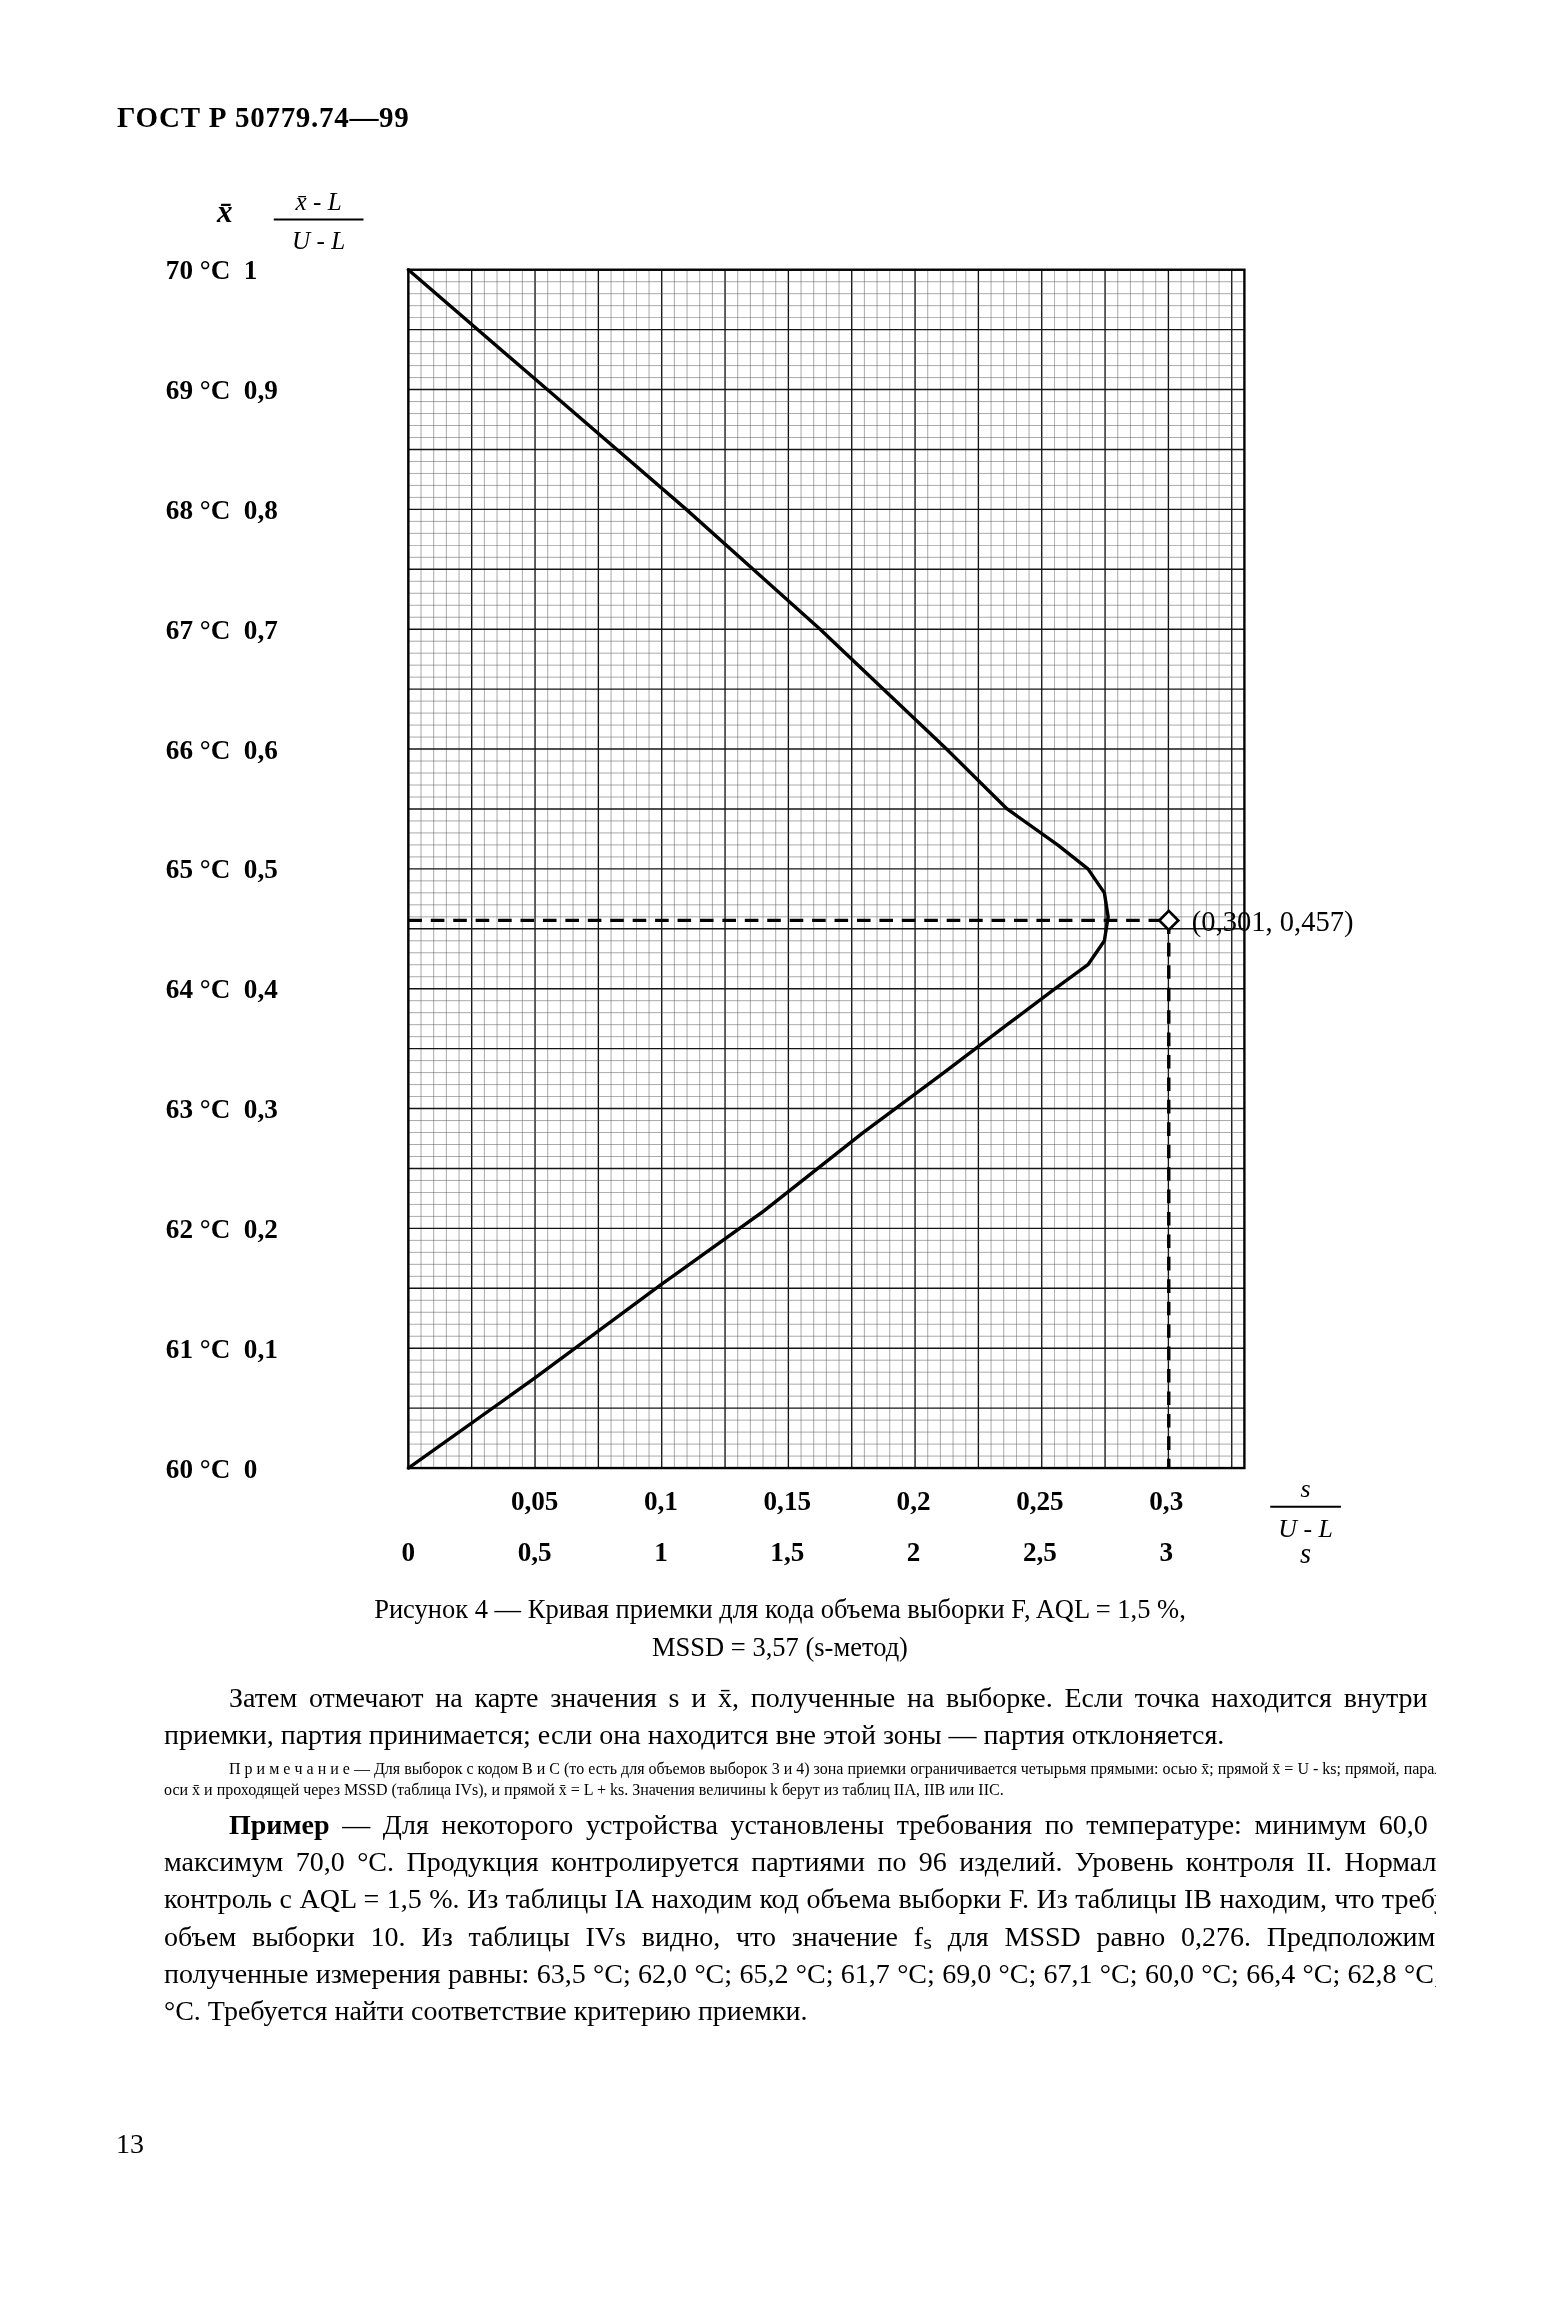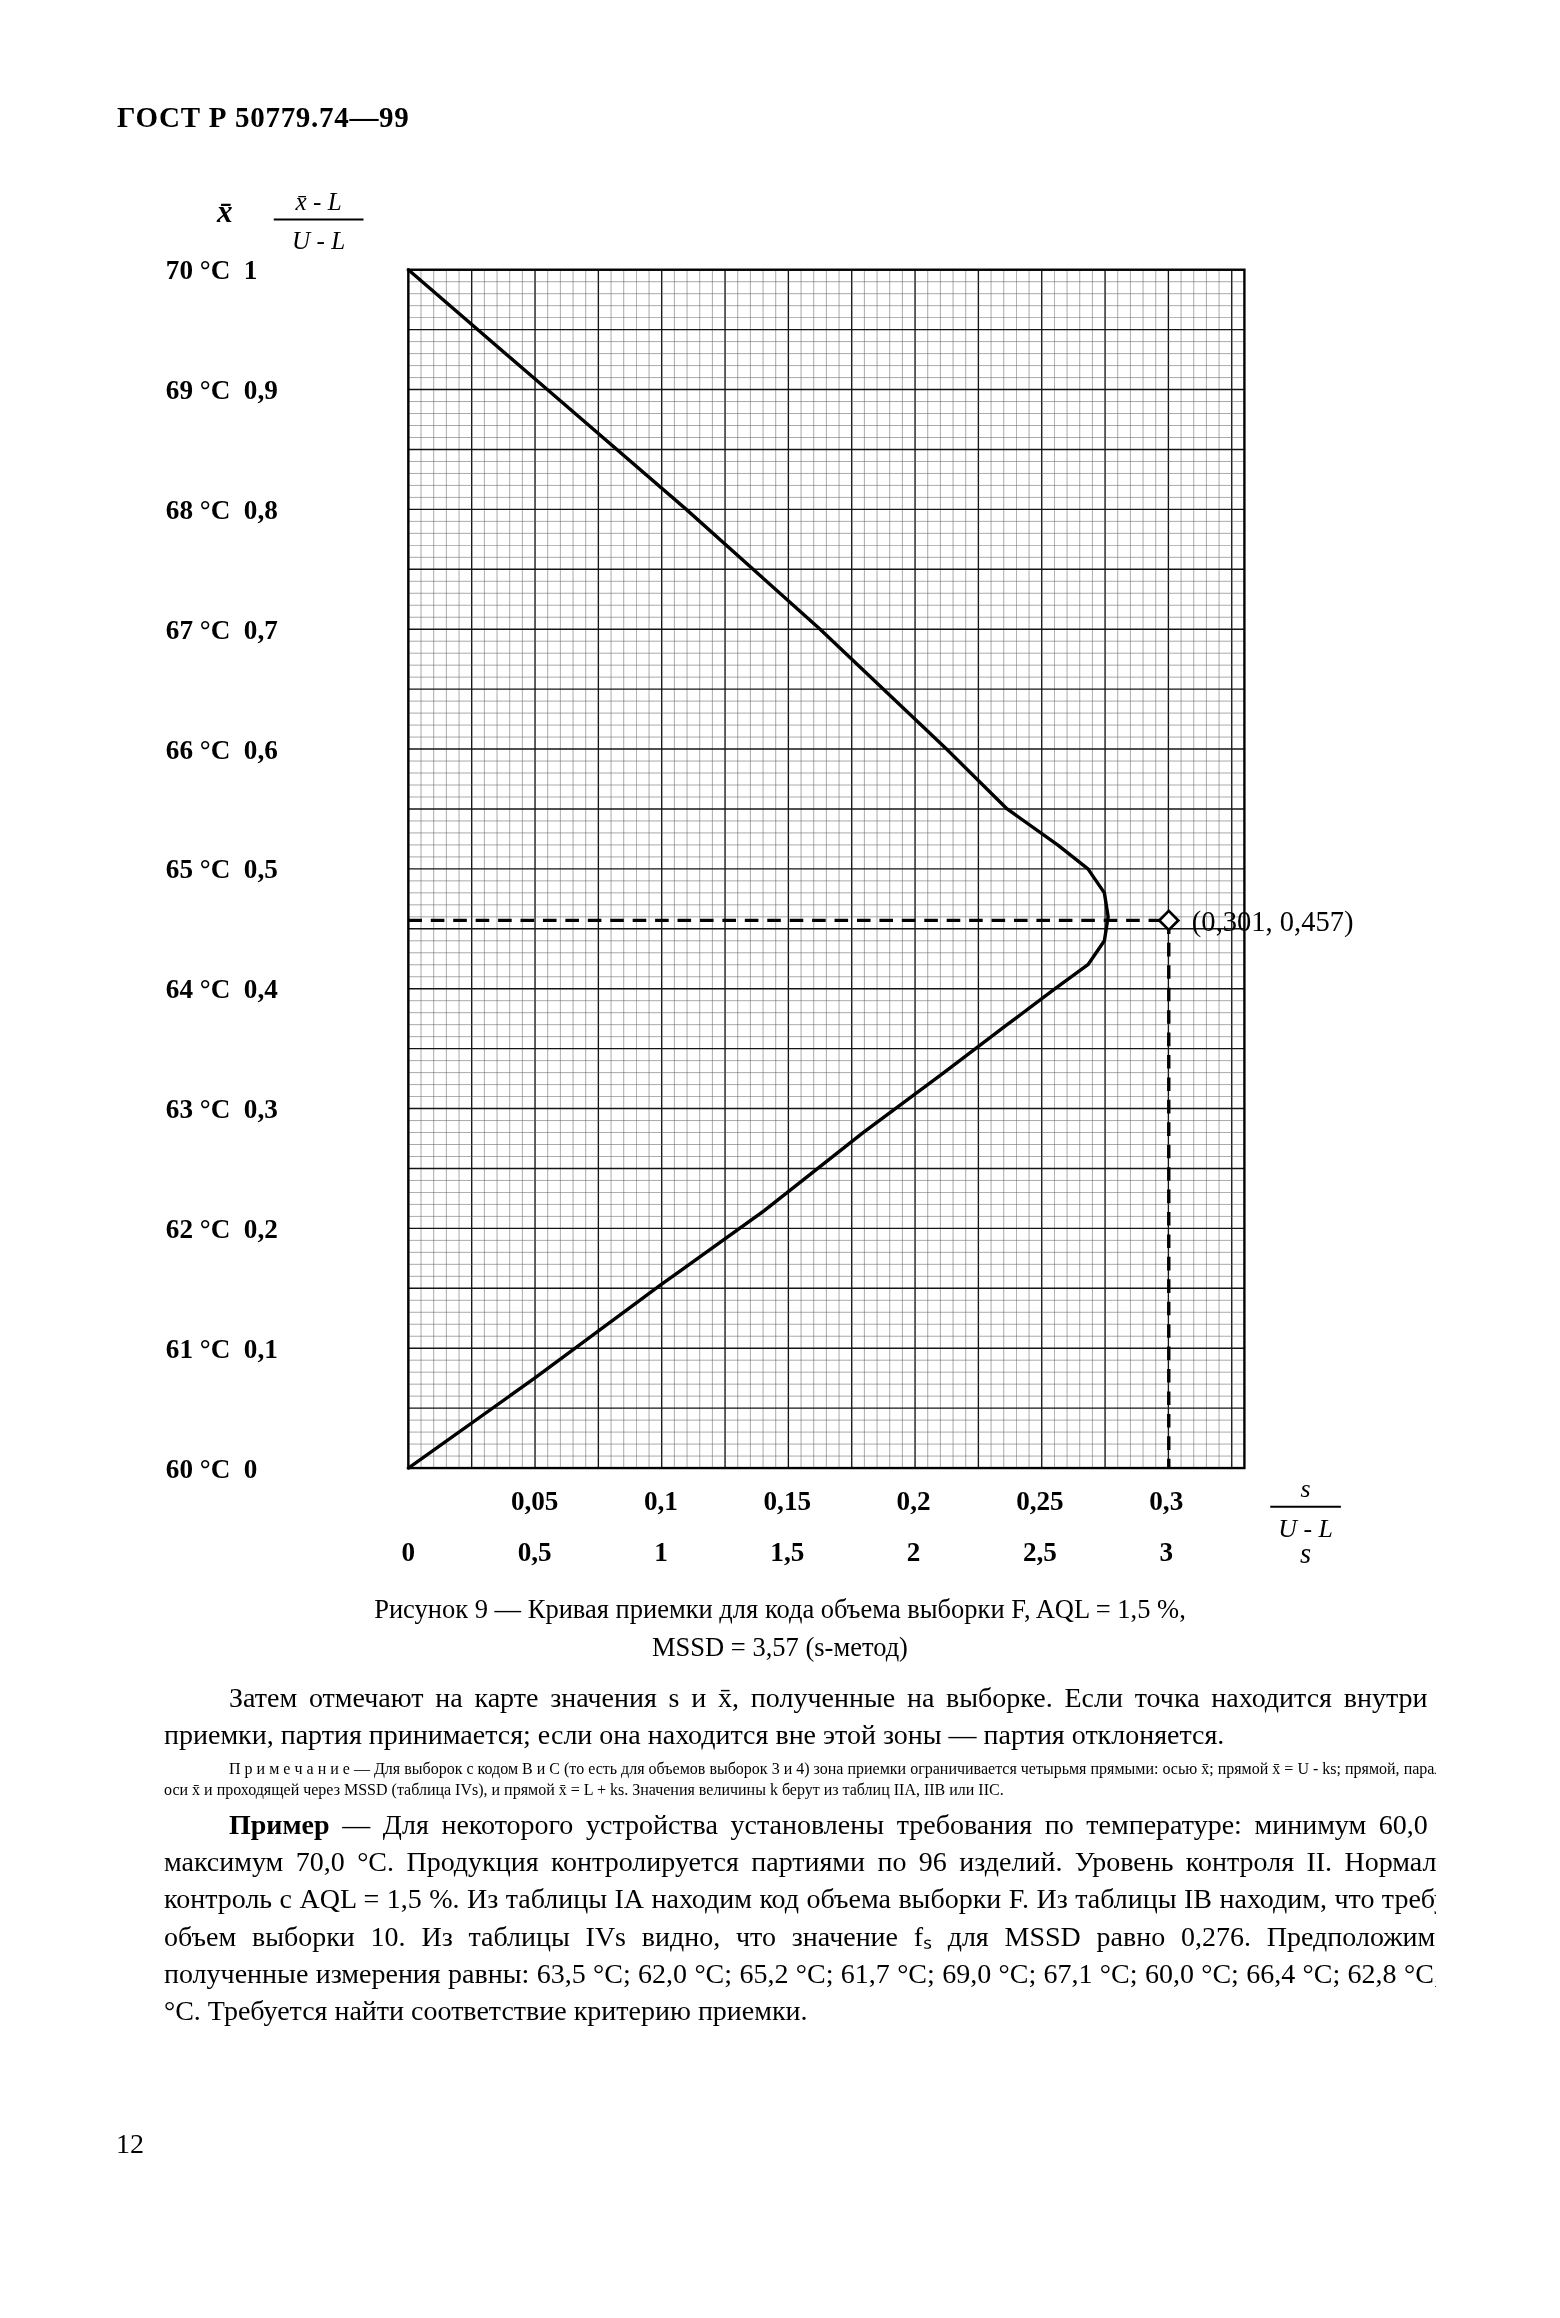--- a/index.html
+++ b/index.html
@@ -259,26 +259,26 @@
       <text x="1123.3400000000001" y="2032" text-anchor="middle" font-size="40" font-weight="bold">2</text>
       <text x="1309.175" y="2032" text-anchor="middle" font-size="40" font-weight="bold">2,5</text>
       <text x="1495.01" y="2032" text-anchor="middle" font-size="40" font-weight="bold">3</text>
       <text x="1700" y="1938" text-anchor="middle" font-size="38" font-style="italic">s</text>
       <line x1="1648" y1="1952" x2="1752" y2="1952" stroke="#000" stroke-width="3"></line>
       <text x="1700" y="1996" text-anchor="middle" font-size="38" font-style="italic">U - L</text>
       <text x="1700" y="2034" text-anchor="middle" font-size="42" font-style="italic">s</text>
     </svg>
 
   <div class="caption">
-    <div>Рисунок 9 — Кривая приемки для кода объема выборки F, AQL = 1,5 %,</div>
+    <div>Рисунок 4 — Кривая приемки для кода объема выборки F, AQL = 1,5 %,</div>
     <div>MSSD = 3,57 (s-метод)</div>
   </div>
 
   <div class="text-block">
     <p class="para"><span>Затем отмечают на карте значения s и x̄, полученные на выборке. Если точка находится внутри зоны приемки, партия принимается; если она находится вне этой зоны — партия отклоняется.</span></p>
     <p class="para note"><span>П р и м е ч а н и е</span><span> — Для выборок с кодом В и С (то есть для объемов выборок 3 и 4) зона приемки ограничивается четырьмя прямыми: осью x̄; прямой x̄ = U - ks; прямой, параллельной оси x̄ и проходящей через MSSD (таблица IVs), и прямой x̄ = L + ks. Значения величины k берут из таблиц IIА, IIВ или IIС.</span></p>
     <p class="para"><b>Пример</b><span> — Для некоторого устройства установлены требования по температуре: минимум 60,0 °С и максимум 70,0 °С. Продукция контролируется партиями по 96 изделий. Уровень контроля II. Нормальный контроль с AQL = 1,5 %. Из таблицы IА находим код объема выборки F. Из таблицы IВ находим, что требуется объем выборки 10. Из таблицы IVs видно, что значение fₛ для MSSD равно 0,276. Предположим, что полученные измерения равны: 63,5 °С; 62,0 °С; 65,2 °С; 61,7 °С; 69,0 °С; 67,1 °С; 60,0 °С; 66,4 °С; 62,8 °С; 68,0 °С. Требуется найти соответствие критерию приемки.</span></p>
   </div>
 
-  <div class="page-number">12</div>
+  <div class="page-number">13</div>
 
 </div>
 
 
 </body></html>

